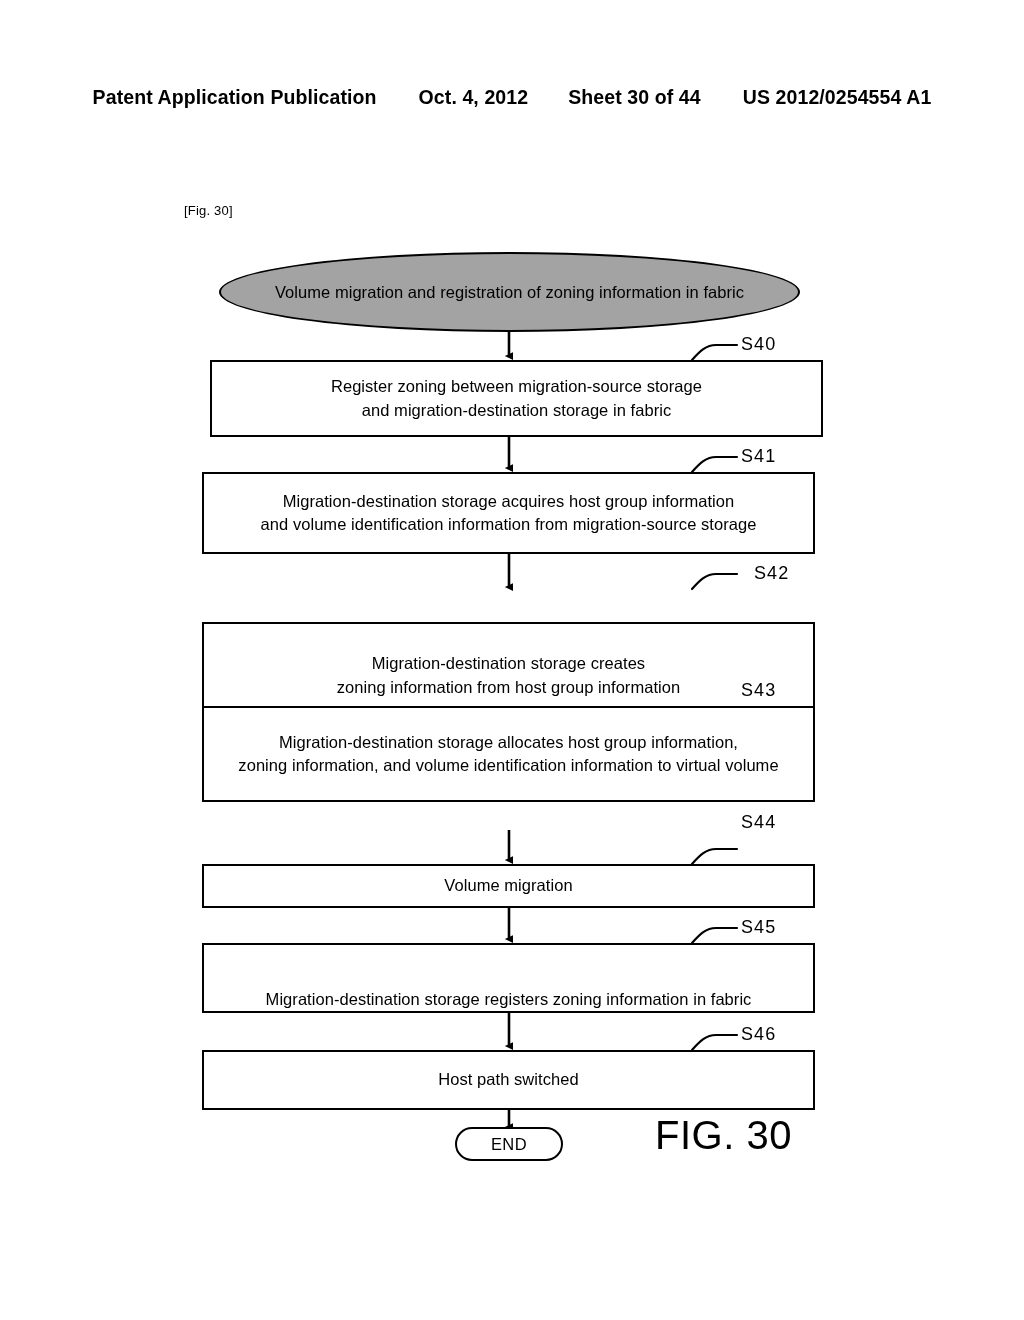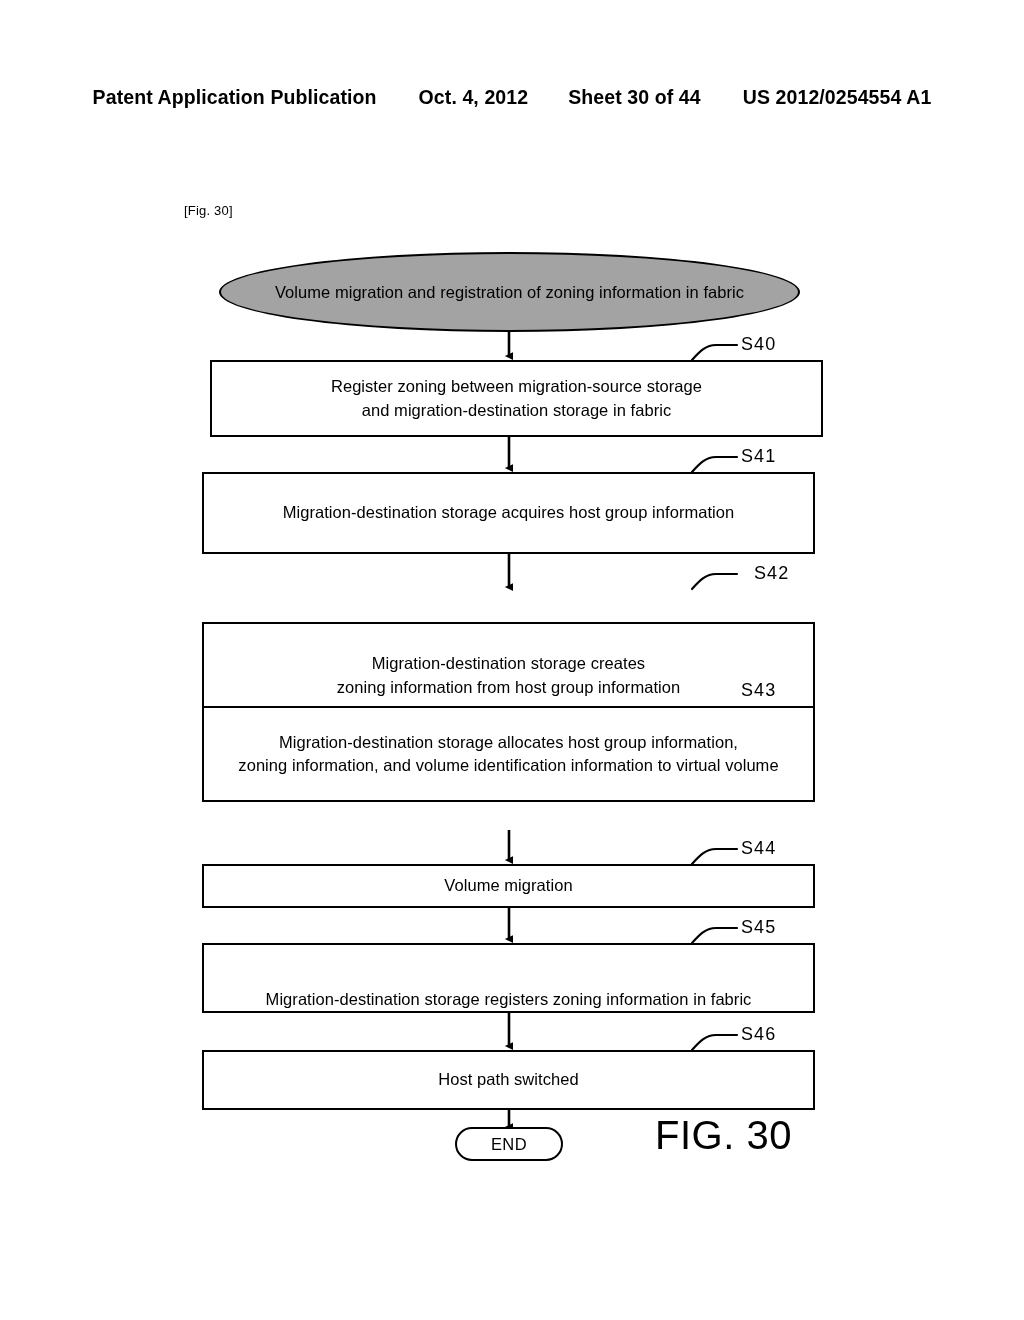--- a/index.html
+++ b/index.html
@@ -181,40 +181,41 @@
     <span>
       <span class="label">Register zoning between migration-source storage</span>
       <span class="label">and migration-destination storage in fabric</span>
     </span>
   </div>
 
   <div class="step-tag" style="left:741px; top:446px;">S41</div>
   <div class="node" style="left:202px; top:472px; width:613px; height:82px;">
     <span>
       <span class="label">Migration-destination storage acquires host group information</span>
+      <span class="label">and volume identification information from migration-source storage</span>
     </span>
   </div>
 
   <div class="step-tag" style="left:741px; top:563px;margin-left:13px;">S42</div>
   <div class="node" style="left:202px; top:622px; width:613px; height:107px;">
     <span>
       <span class="label">Migration-destination storage creates</span>
       <span class="label">zoning information from host group information</span>
     </span>
   </div>
 
   <div class="step-tag" style="left:741px; top:680px;">S43</div>
   <div class="node" style="left:202px; top:706px; width:613px; height:96px;">
     <span>
       <span class="label">Migration-destination storage allocates host group information,</span>
       <span class="label">zoning information, and volume identification information to virtual volume</span>
     </span>
   </div>
 
-  <div class="step-tag" style="left:741px; top:838px;">S44</div>
+  <div class="step-tag" style="left:741px; top:812px;">S44</div>
   <div class="node" style="left:202px; top:864px; width:613px; height:44px;">
     <span>
       <span class="label">Volume migration</span>
     </span>
   </div>
 
   <div class="step-tag" style="left:741px; top:917px;">S45</div>
   <div class="node" style="left:202px; top:943px; width:613px; height:70px;align-items:flex-end;">
     <span>
       <span class="label">Migration-destination storage registers zoning information in fabric</span>

